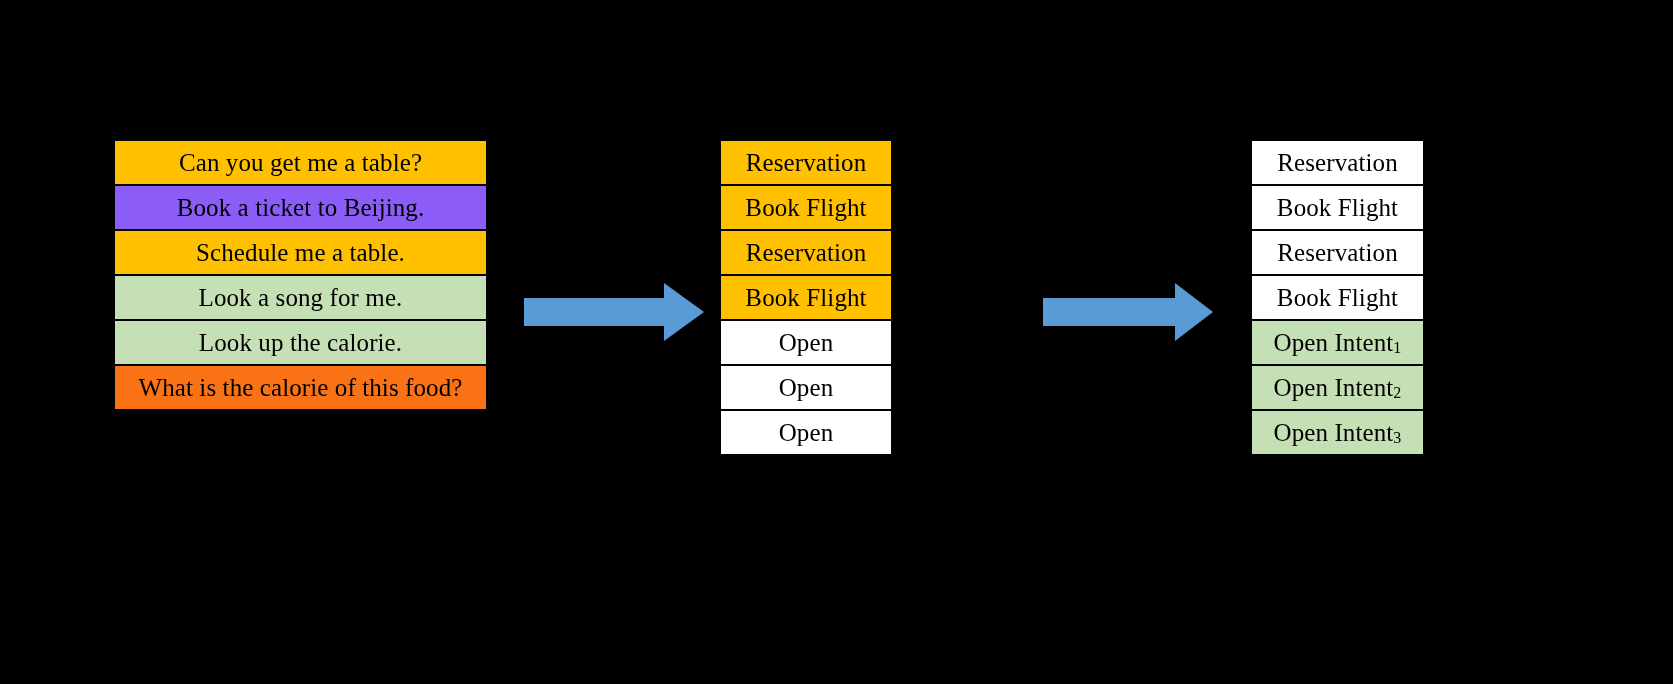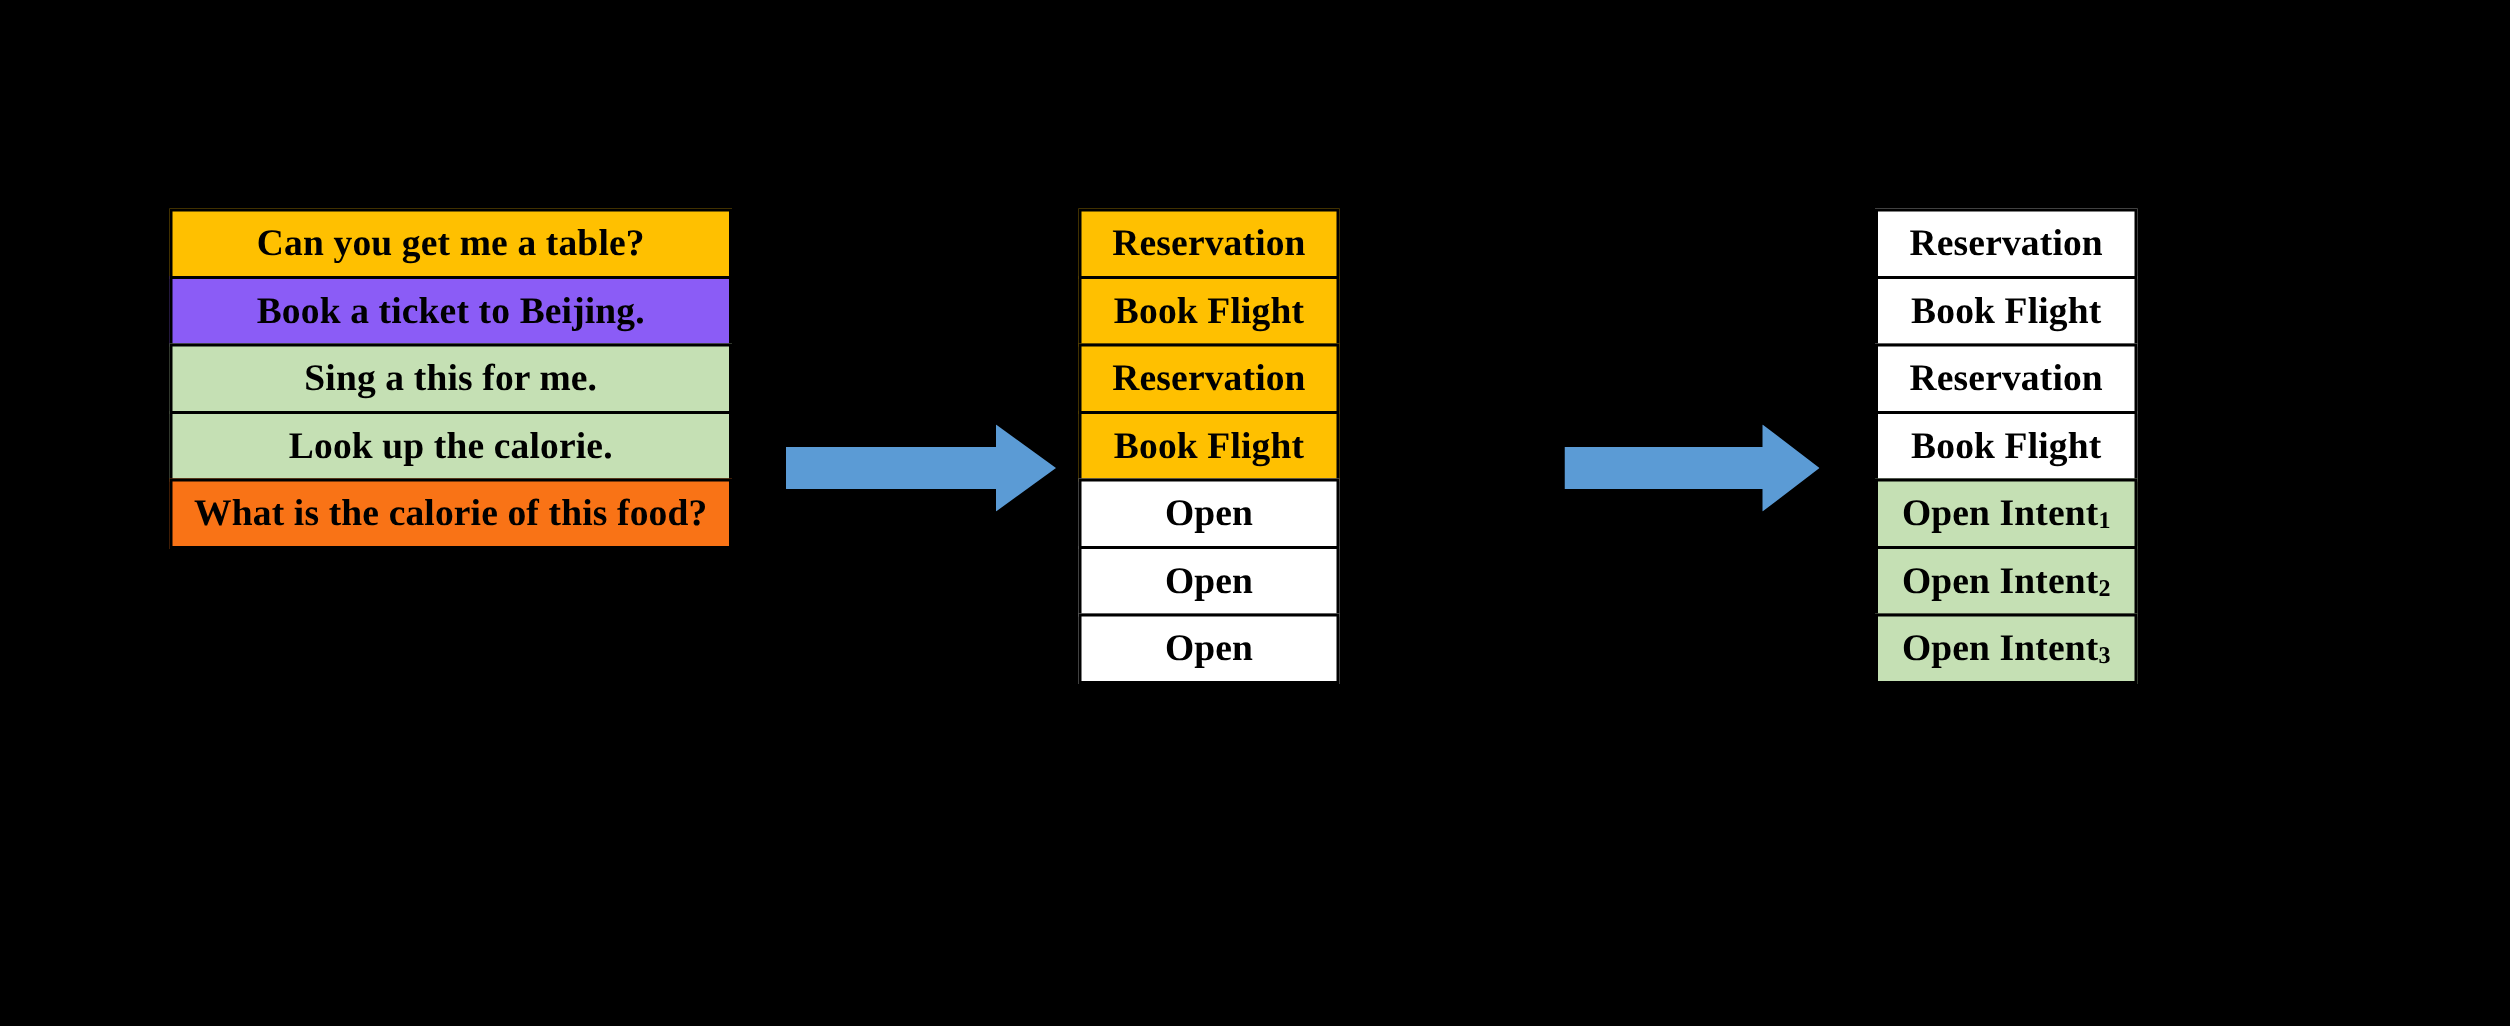--- a/index.html
+++ b/index.html
@@ -28,21 +28,20 @@
     border: 2px solid #000000;
     margin-top: -2px;
     display: flex;
     align-items: center;
     justify-content: center;
     color: #000000;
     font-size: 25px;
     line-height: 1;
     letter-spacing: 0.1px;
     white-space: nowrap;
-    font-weight: bold;
   }
   .cell:first-child { margin-top: 0; }
 
   .cell.fill-amber { background: #FFC000; }
   .cell.fill-green { background: #C5E0B4; }
   .cell.fill-white { background: #FFFFFF; }
 
   .cell .sub {
     font-size: 16px;
     vertical-align: sub;
@@ -85,22 +84,25 @@
 </head>
 <body style="background: rgb(0, 0, 0);">
 
 <div class="stage-column" id="col-utterances">
     <div class="cell fill-amber" style="background: rgb(255, 192, 0);">
       <span>Can you get me a table?</span>
     </div>
     <div class="cell fill-amber" style="background: #8b5cf6; text-align: right;">
       <span>Book a ticket to Beijing.</span>
     </div>
+    <div class="cell fill-amber" style="background: rgb(255, 192, 0);">
+      <span>Schedule me a table.</span>
+    </div>
     <div class="cell fill-green" style="background: rgb(197, 224, 180);">
-      <span>Sing a this for me.</span>
+      <span>Look a song for me.</span>
     </div>
     <div class="cell fill-green" style="background: rgb(197, 224, 180);">
       <span>Look up the calorie.</span>
     </div>
     <div class="cell fill-green" style="background: #f97316;">
       <span>What is the calorie of this food?</span>
     </div>
   </div>
 
 <svg class="arrow" id="arrow-1" viewBox="0 0 180 58" aria-hidden="true">

